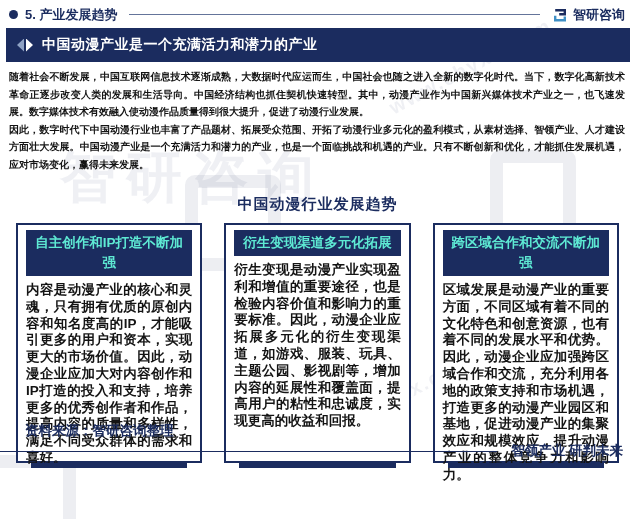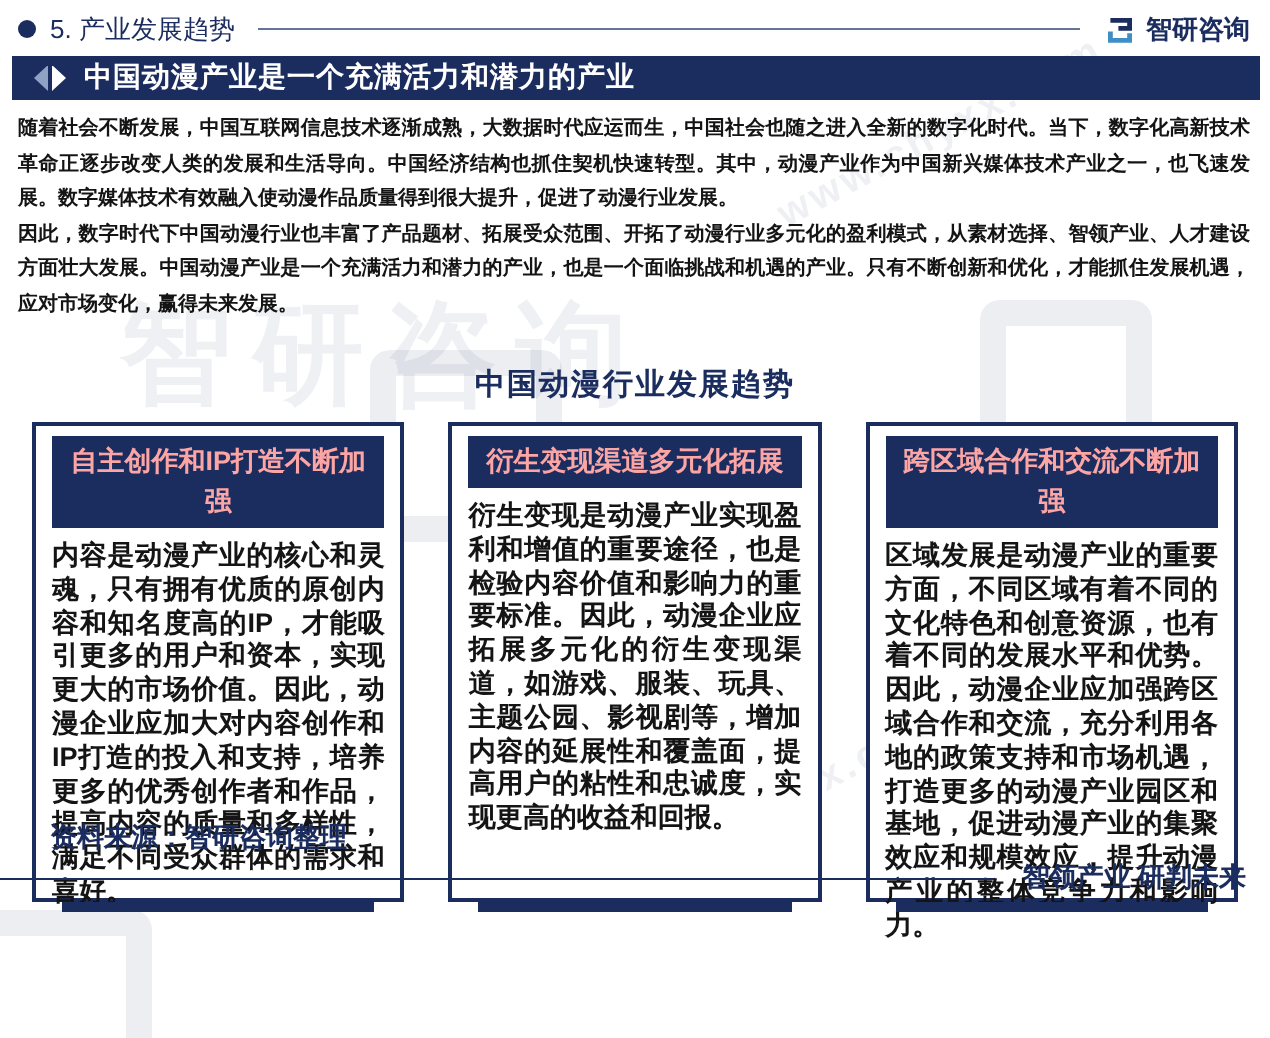--- a/index.html
+++ b/index.html
@@ -9,39 +9,39 @@
   }
   .layer{position:relative;z-index:1;}
   
   .wm{position:absolute;z-index:0;pointer-events:none;font-weight:700;color:rgba(27,44,95,0.07);white-space:nowrap;}
   .wm-url{transform:rotate(-28deg);font-size:20px;letter-spacing:2px;}
   .wm-brand{font-size:56px;letter-spacing:10px;}
   .wm-glyph{position:absolute;z-index:0;pointer-events:none;border:13px solid rgba(27,44,95,0.08);border-radius:10px;}
   
   .top-bar{display:flex;align-items:center;padding:5px 10px 0 9px;height:19px;}
   .bullet{width:9px;height:9px;border-radius:50%;background:#1b2c5f;margin-right:7px;flex:none;}
-  .section-title{color:#1b2c5f;font-size:13px;font-weight:400;white-space:nowrap;}
+  .section-title{color:#1b2c5f;font-size:13px;font-weight:700;white-space:nowrap;}
   .rule{flex:1;height:1px;background:#64749a;margin:0 12px;}
   .logo{display:flex;align-items:center;gap:5px;flex:none;}
   .logo-text{color:#1b2c5f;font-size:13px;font-weight:700;white-space:nowrap;}
   
-  .banner{margin:4px 5px 0 6px;background:#1b2c5f;height:22px;display:flex;align-items:center;padding:0 11px;gap:9px;}
+  .banner{margin:4px 5px 0 6px;background:#1b2c5f;height:34px;display:flex;align-items:center;padding:0 11px;gap:9px;}
   .diamond{display:flex;gap:2px;align-items:center;flex:none;}
   .d-left{width:7px;height:13px;background:#8fa2c4;clip-path:polygon(100% 0,100% 100%,0 50%);}
   .d-right{width:7px;height:13px;background:#fff;clip-path:polygon(0 0,100% 50%,0 100%);}
   .banner-title{color:#fff;font-size:14px;font-weight:700;letter-spacing:0.5px;white-space:nowrap;}
   
   .intro{margin:6px 10px 0 9px;}
   .intro p{margin:0;font-size:10px;font-weight:700;color:#141414;line-height:17.5px;text-align:justify;}
   
   .diagram-title{margin:22px 0 9px;text-align:center;color:#1b2c5f;font-size:15px;font-weight:700;letter-spacing:1px;}
   
   .cards{display:flex;gap:22px;padding:0 16px;height:240px;}
   .card{flex:1;position:relative;border:2px solid #1b2c5f;background:#fff;box-sizing:border-box;}
-  .card-header{margin:5px 8px 0;background:#1b2c5f;color:#fca5a5;text-align:center;
+  .card-header{margin:5px 8px 0;background:#1b2c5f;color:#5eead4;text-align:center;
     font-size:13.5px;font-weight:700;line-height:20px;padding:3px 4px;}
   .card-body{padding:6px 8px 0;font-size:13.5px;font-weight:700;color:#141414;line-height:16.8px;text-align:justify;}
   .card-accent{position:absolute;left:13px;right:13px;bottom:-7px;height:5px;background:#1b2c5f;}
   
   .footer{position:absolute;left:0;right:2px;bottom:3px;z-index:1;}
   .source{color:#1b2c5f;font-size:13.5px;font-weight:700;margin:0 0 2px 25px;}
   .footer-row{display:flex;align-items:center;}
   .footer-line{flex:1;height:1px;background:#1b2c5f;}
   .tagline{color:#1b2c5f;font-size:13.5px;font-weight:700;margin:0 10px 0 14px;white-space:nowrap;}
 </style>

